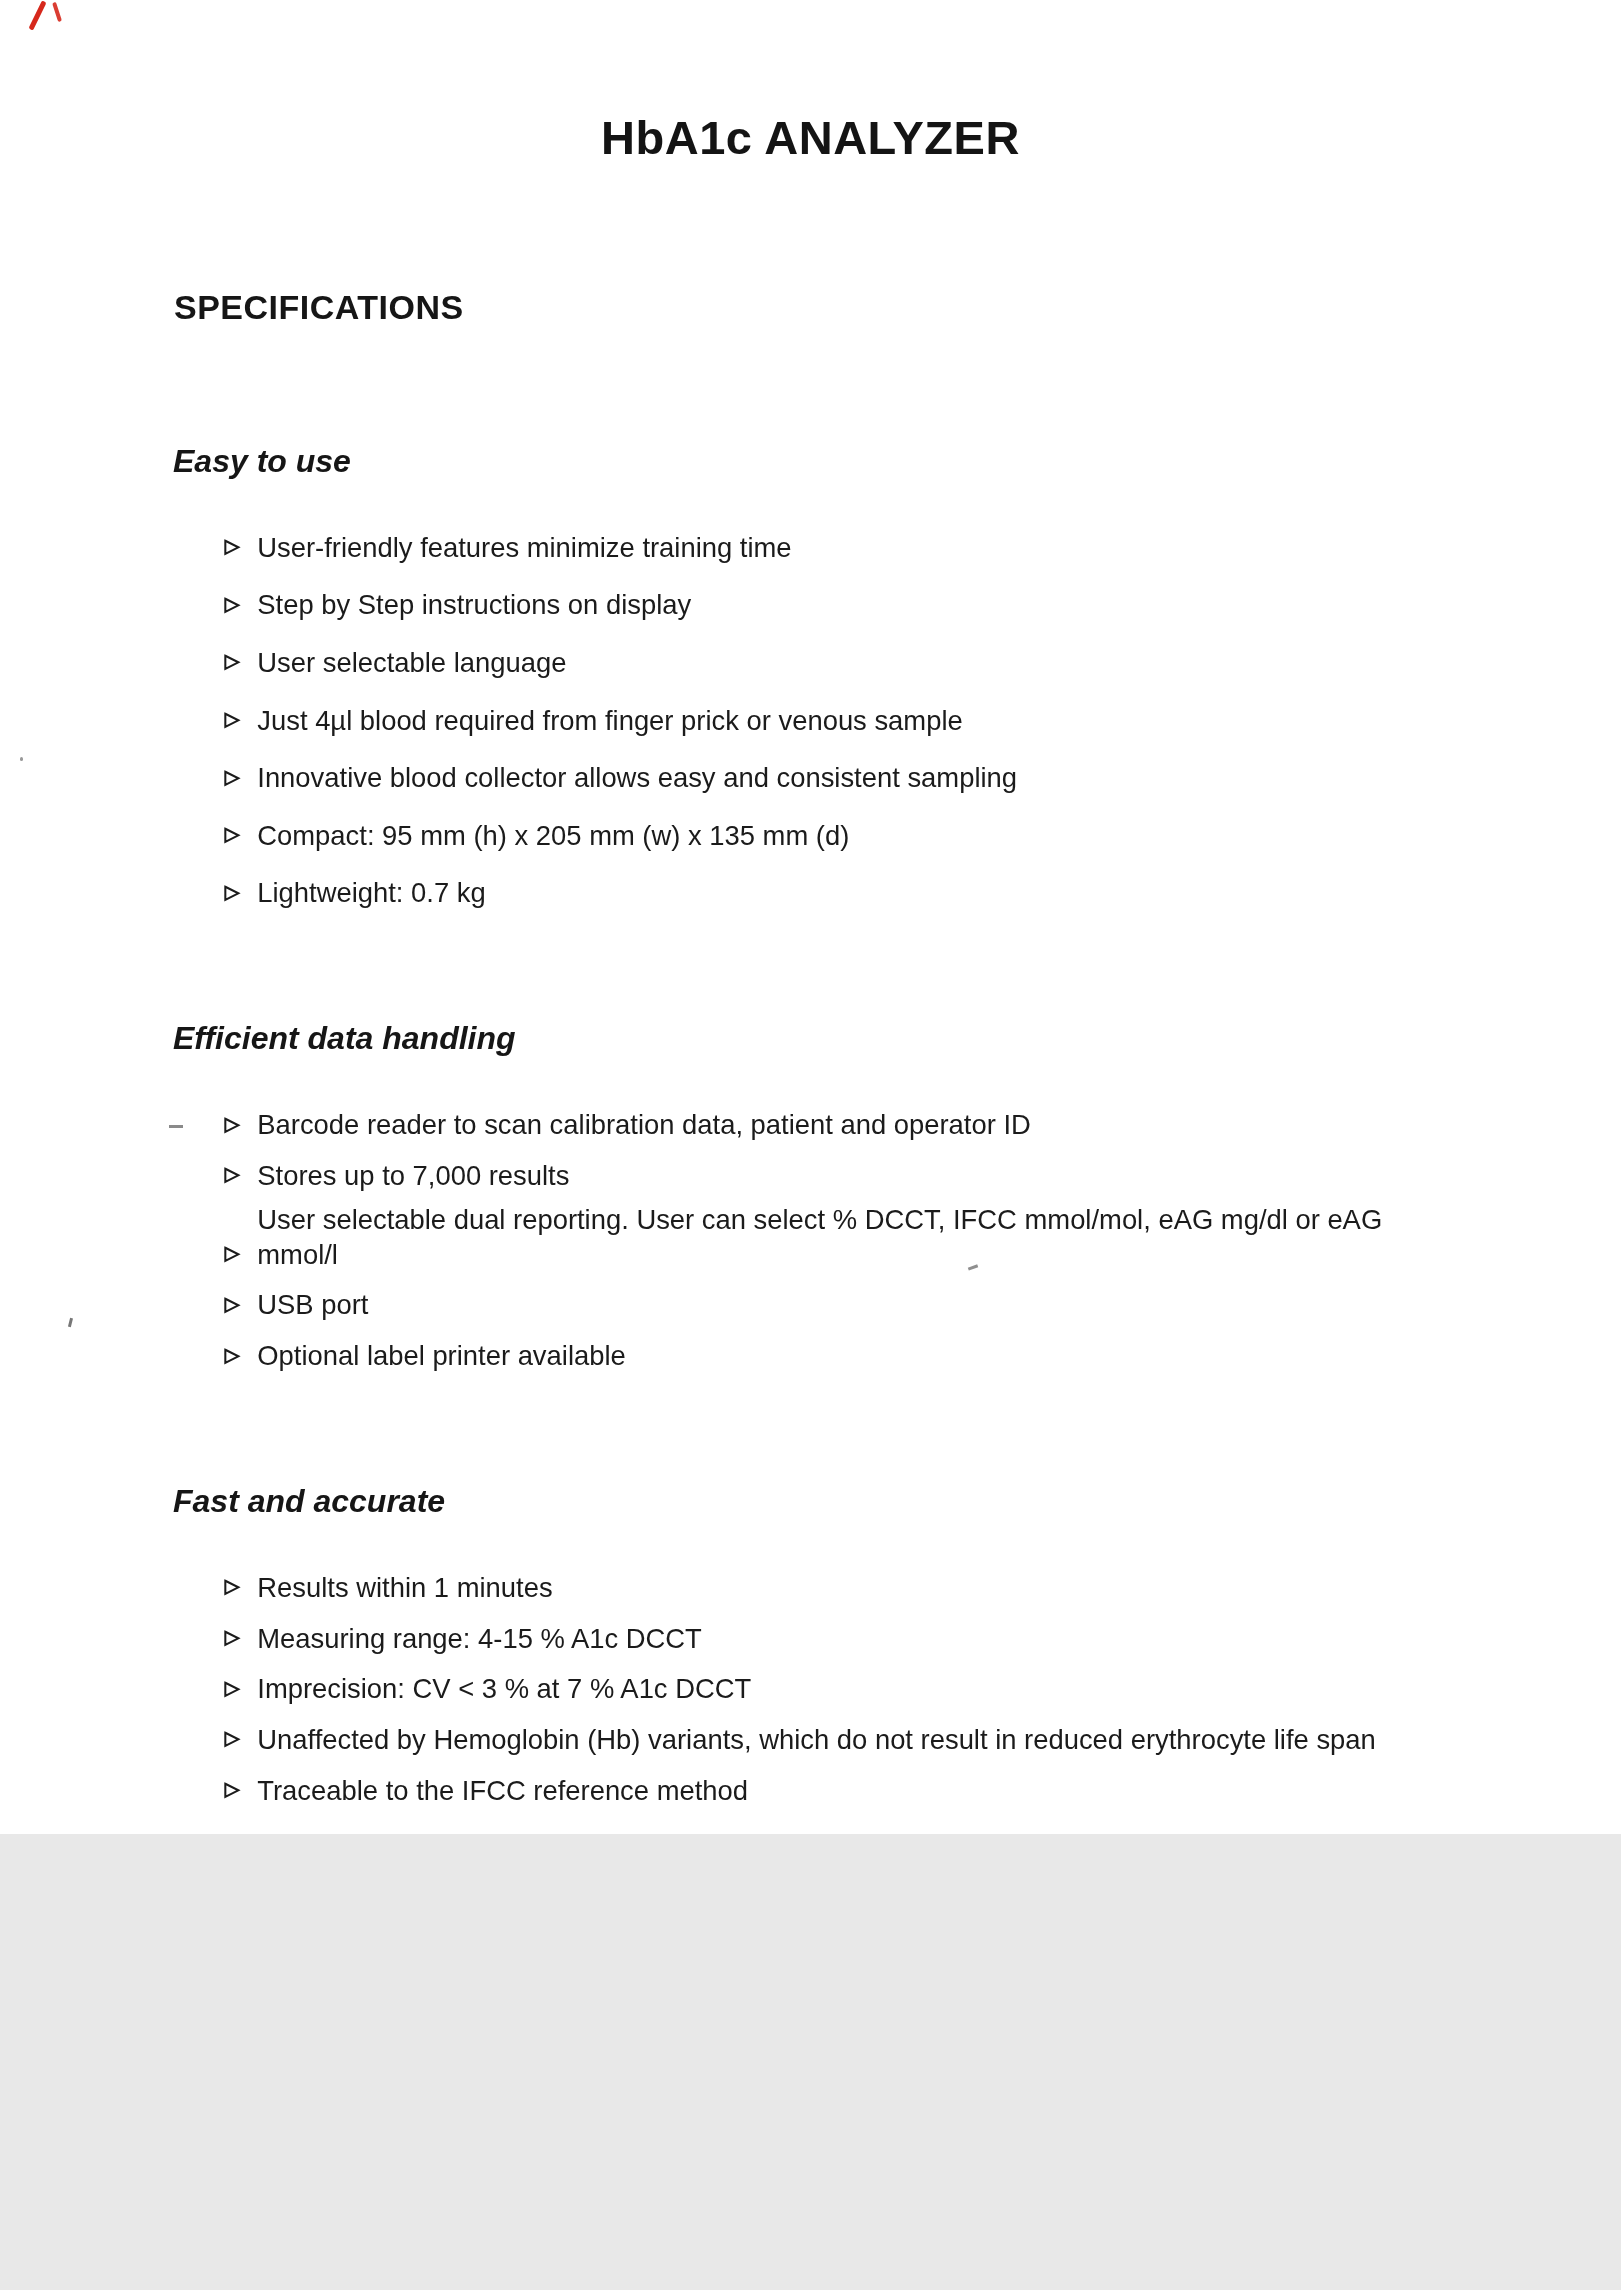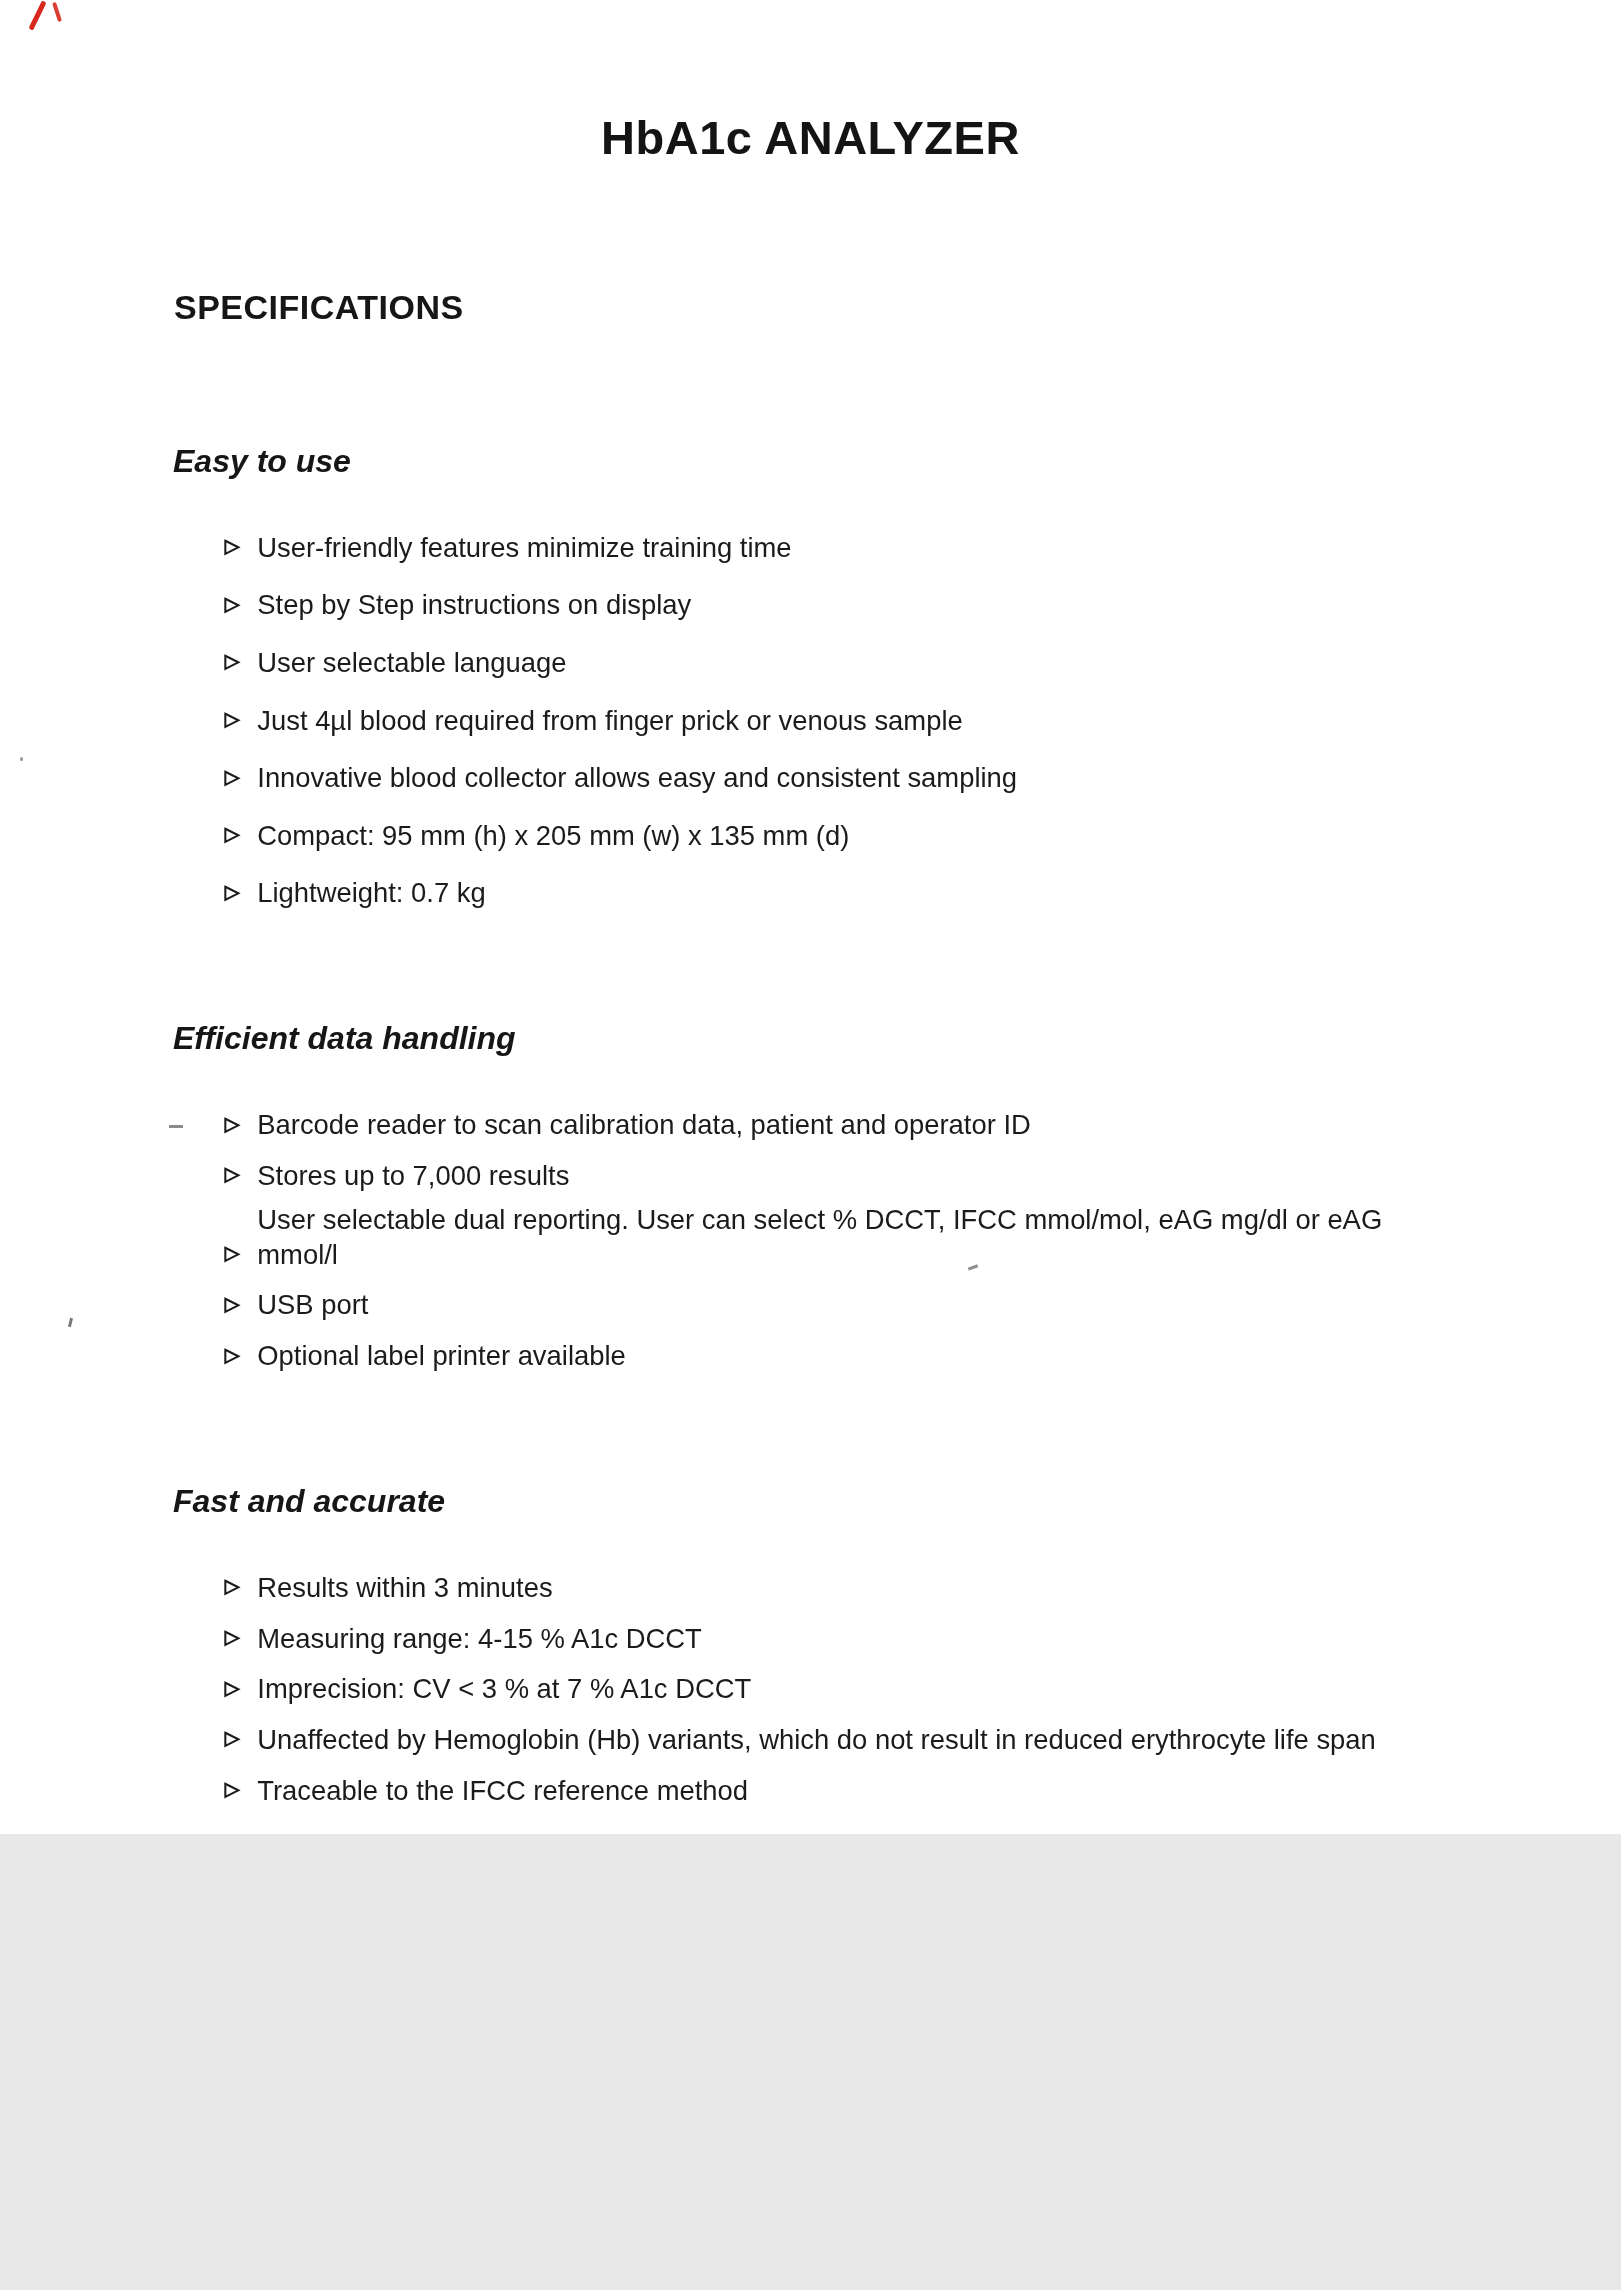--- a/index.html
+++ b/index.html
@@ -194,21 +194,21 @@
       <span class="li-text">Optional label printer available</span>
     </li>
   </ul>
 
   <h3 class="section-heading later">Fast and accurate</h3>
   <ul class="bullet-list tight">
     <li>
       <span class="bullet-icon"><svg width="18.6" height="18.6" viewBox="0 0 20 20">
             <path d="M2.5 3 L16.5 10 L2.5 17 Z" fill="#ffffff" stroke="#1b1b1b" stroke-width="2.2"></path>
           </svg></span>
-      <span class="li-text">Results within 3 minutes</span>
+      <span class="li-text">Results within 1 minutes</span>
     </li>
     <li>
       <span class="bullet-icon"><svg width="18.6" height="18.6" viewBox="0 0 20 20">
             <path d="M2.5 3 L16.5 10 L2.5 17 Z" fill="#ffffff" stroke="#1b1b1b" stroke-width="2.2"></path>
           </svg></span>
       <span class="li-text">Measuring range: 4-15 % A1c DCCT</span>
     </li>
     <li>
       <span class="bullet-icon"><svg width="18.6" height="18.6" viewBox="0 0 20 20">
             <path d="M2.5 3 L16.5 10 L2.5 17 Z" fill="#ffffff" stroke="#1b1b1b" stroke-width="2.2"></path>

